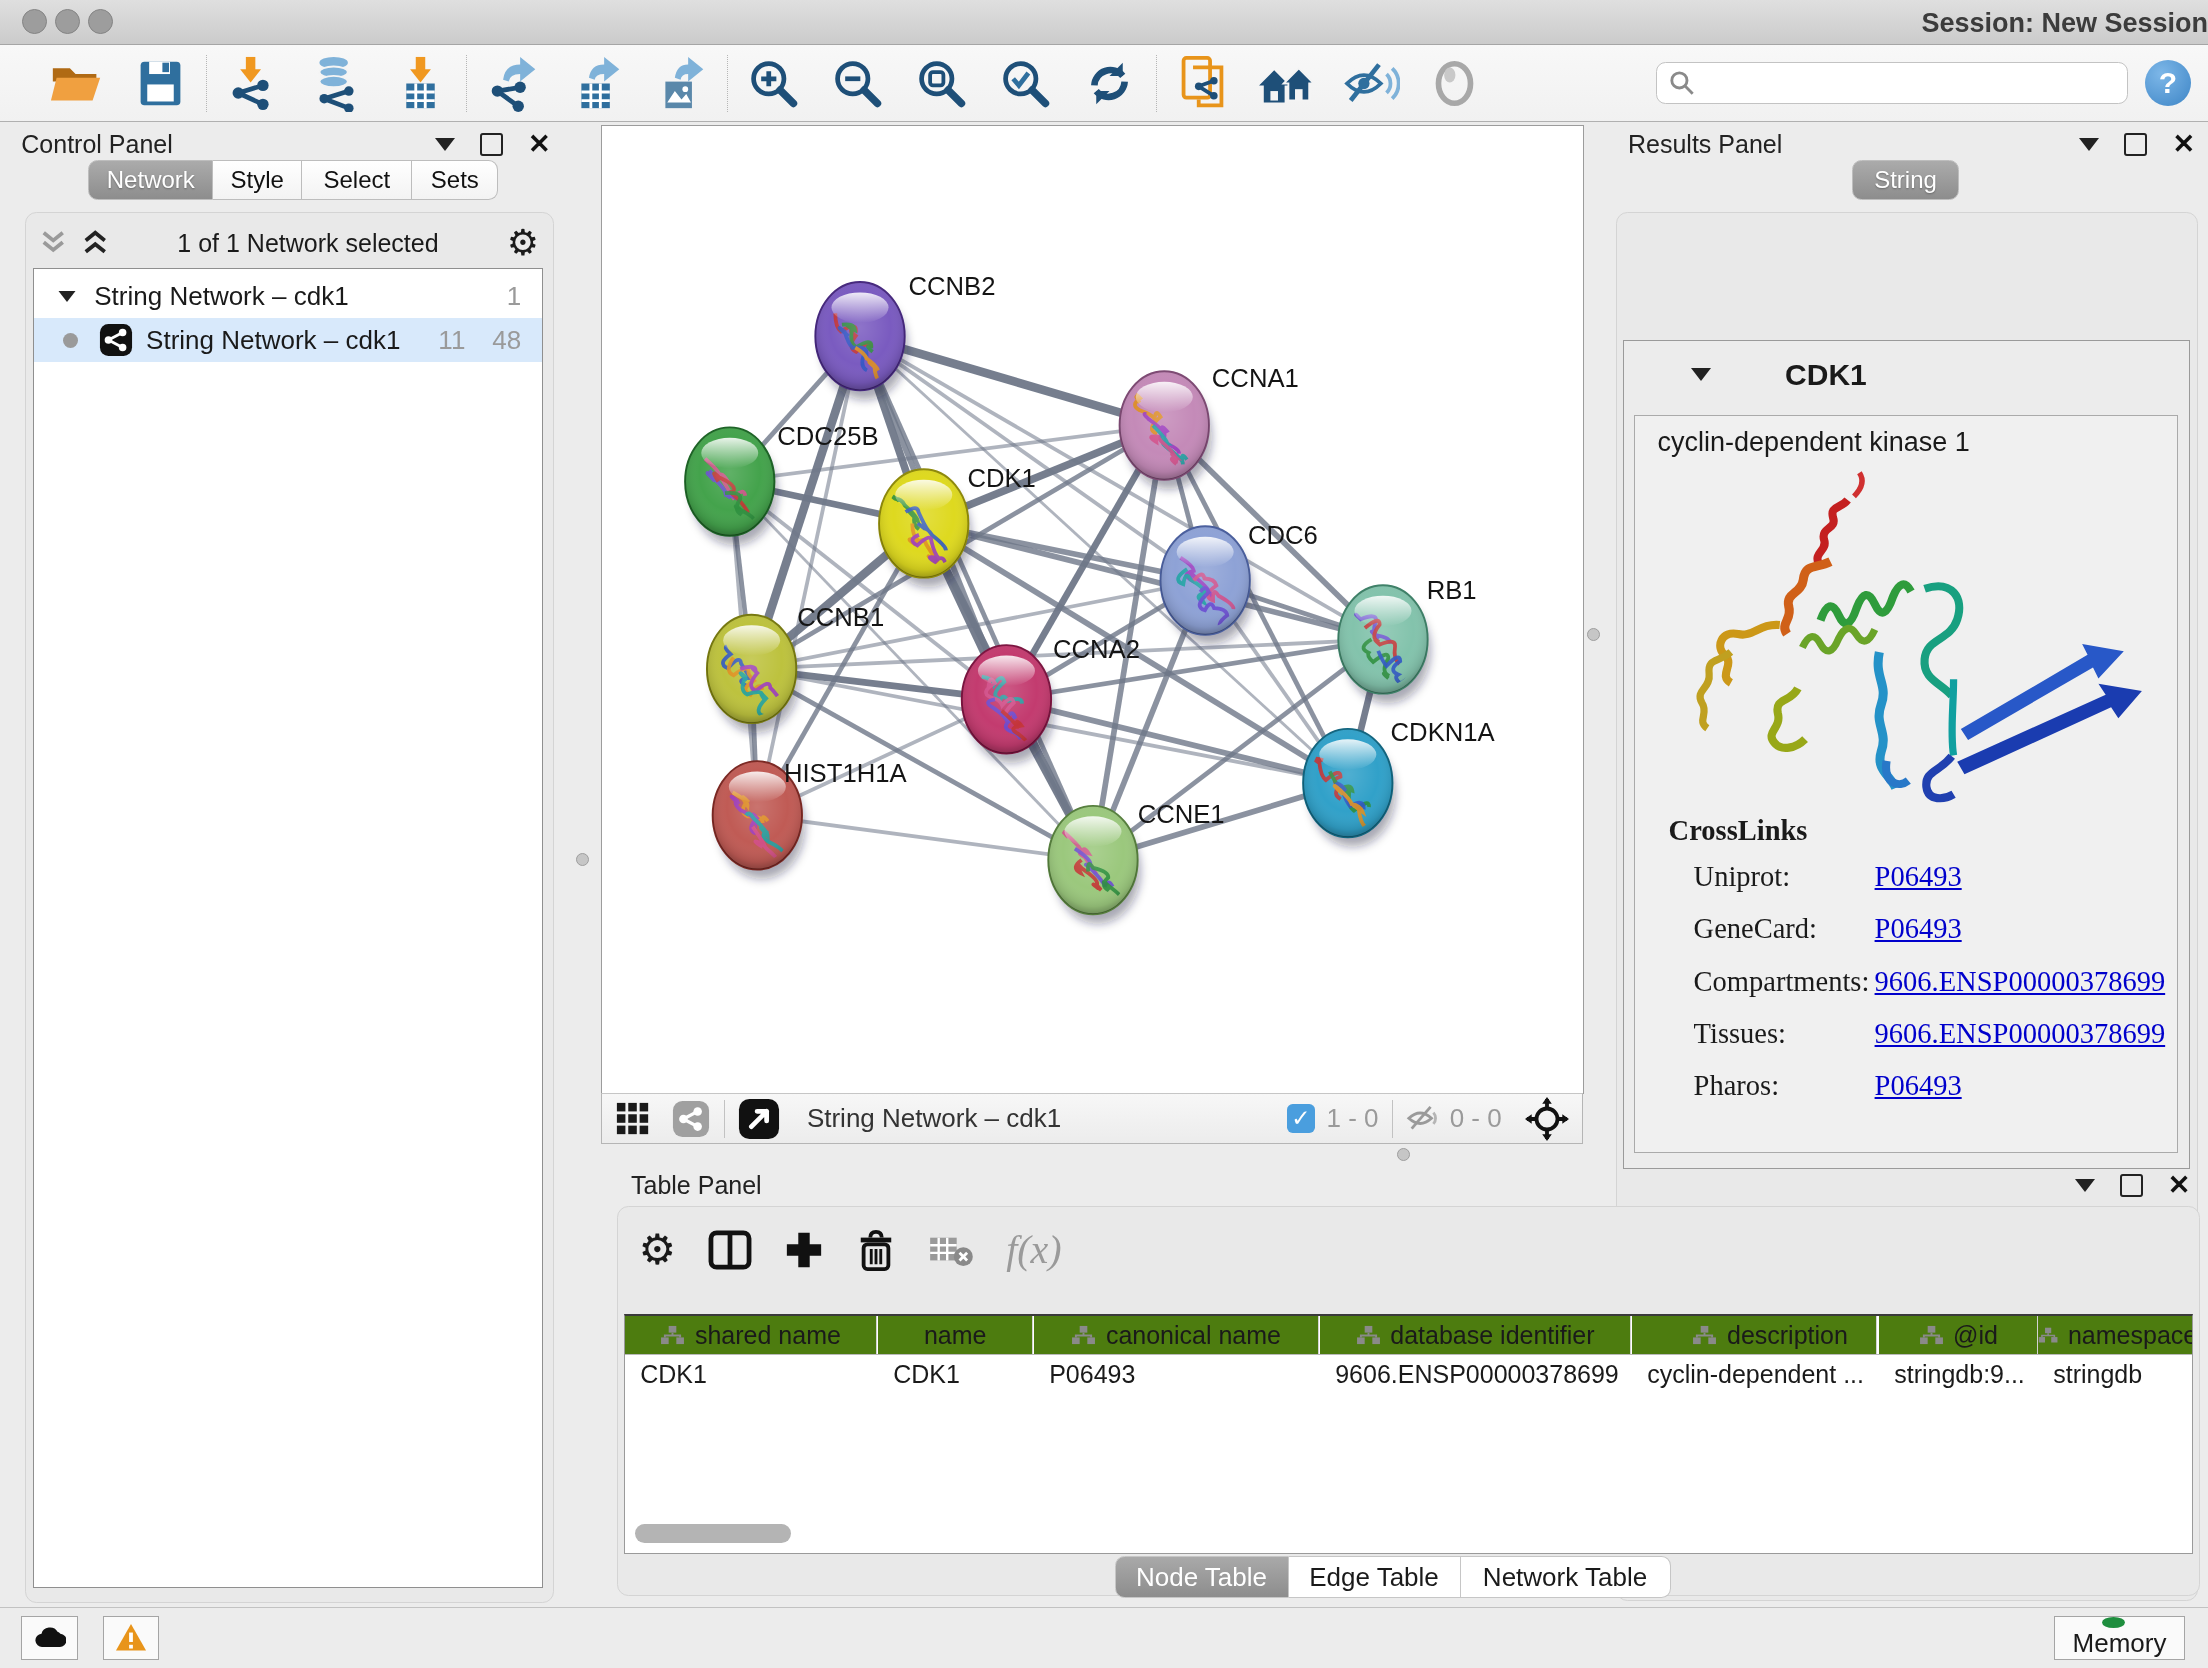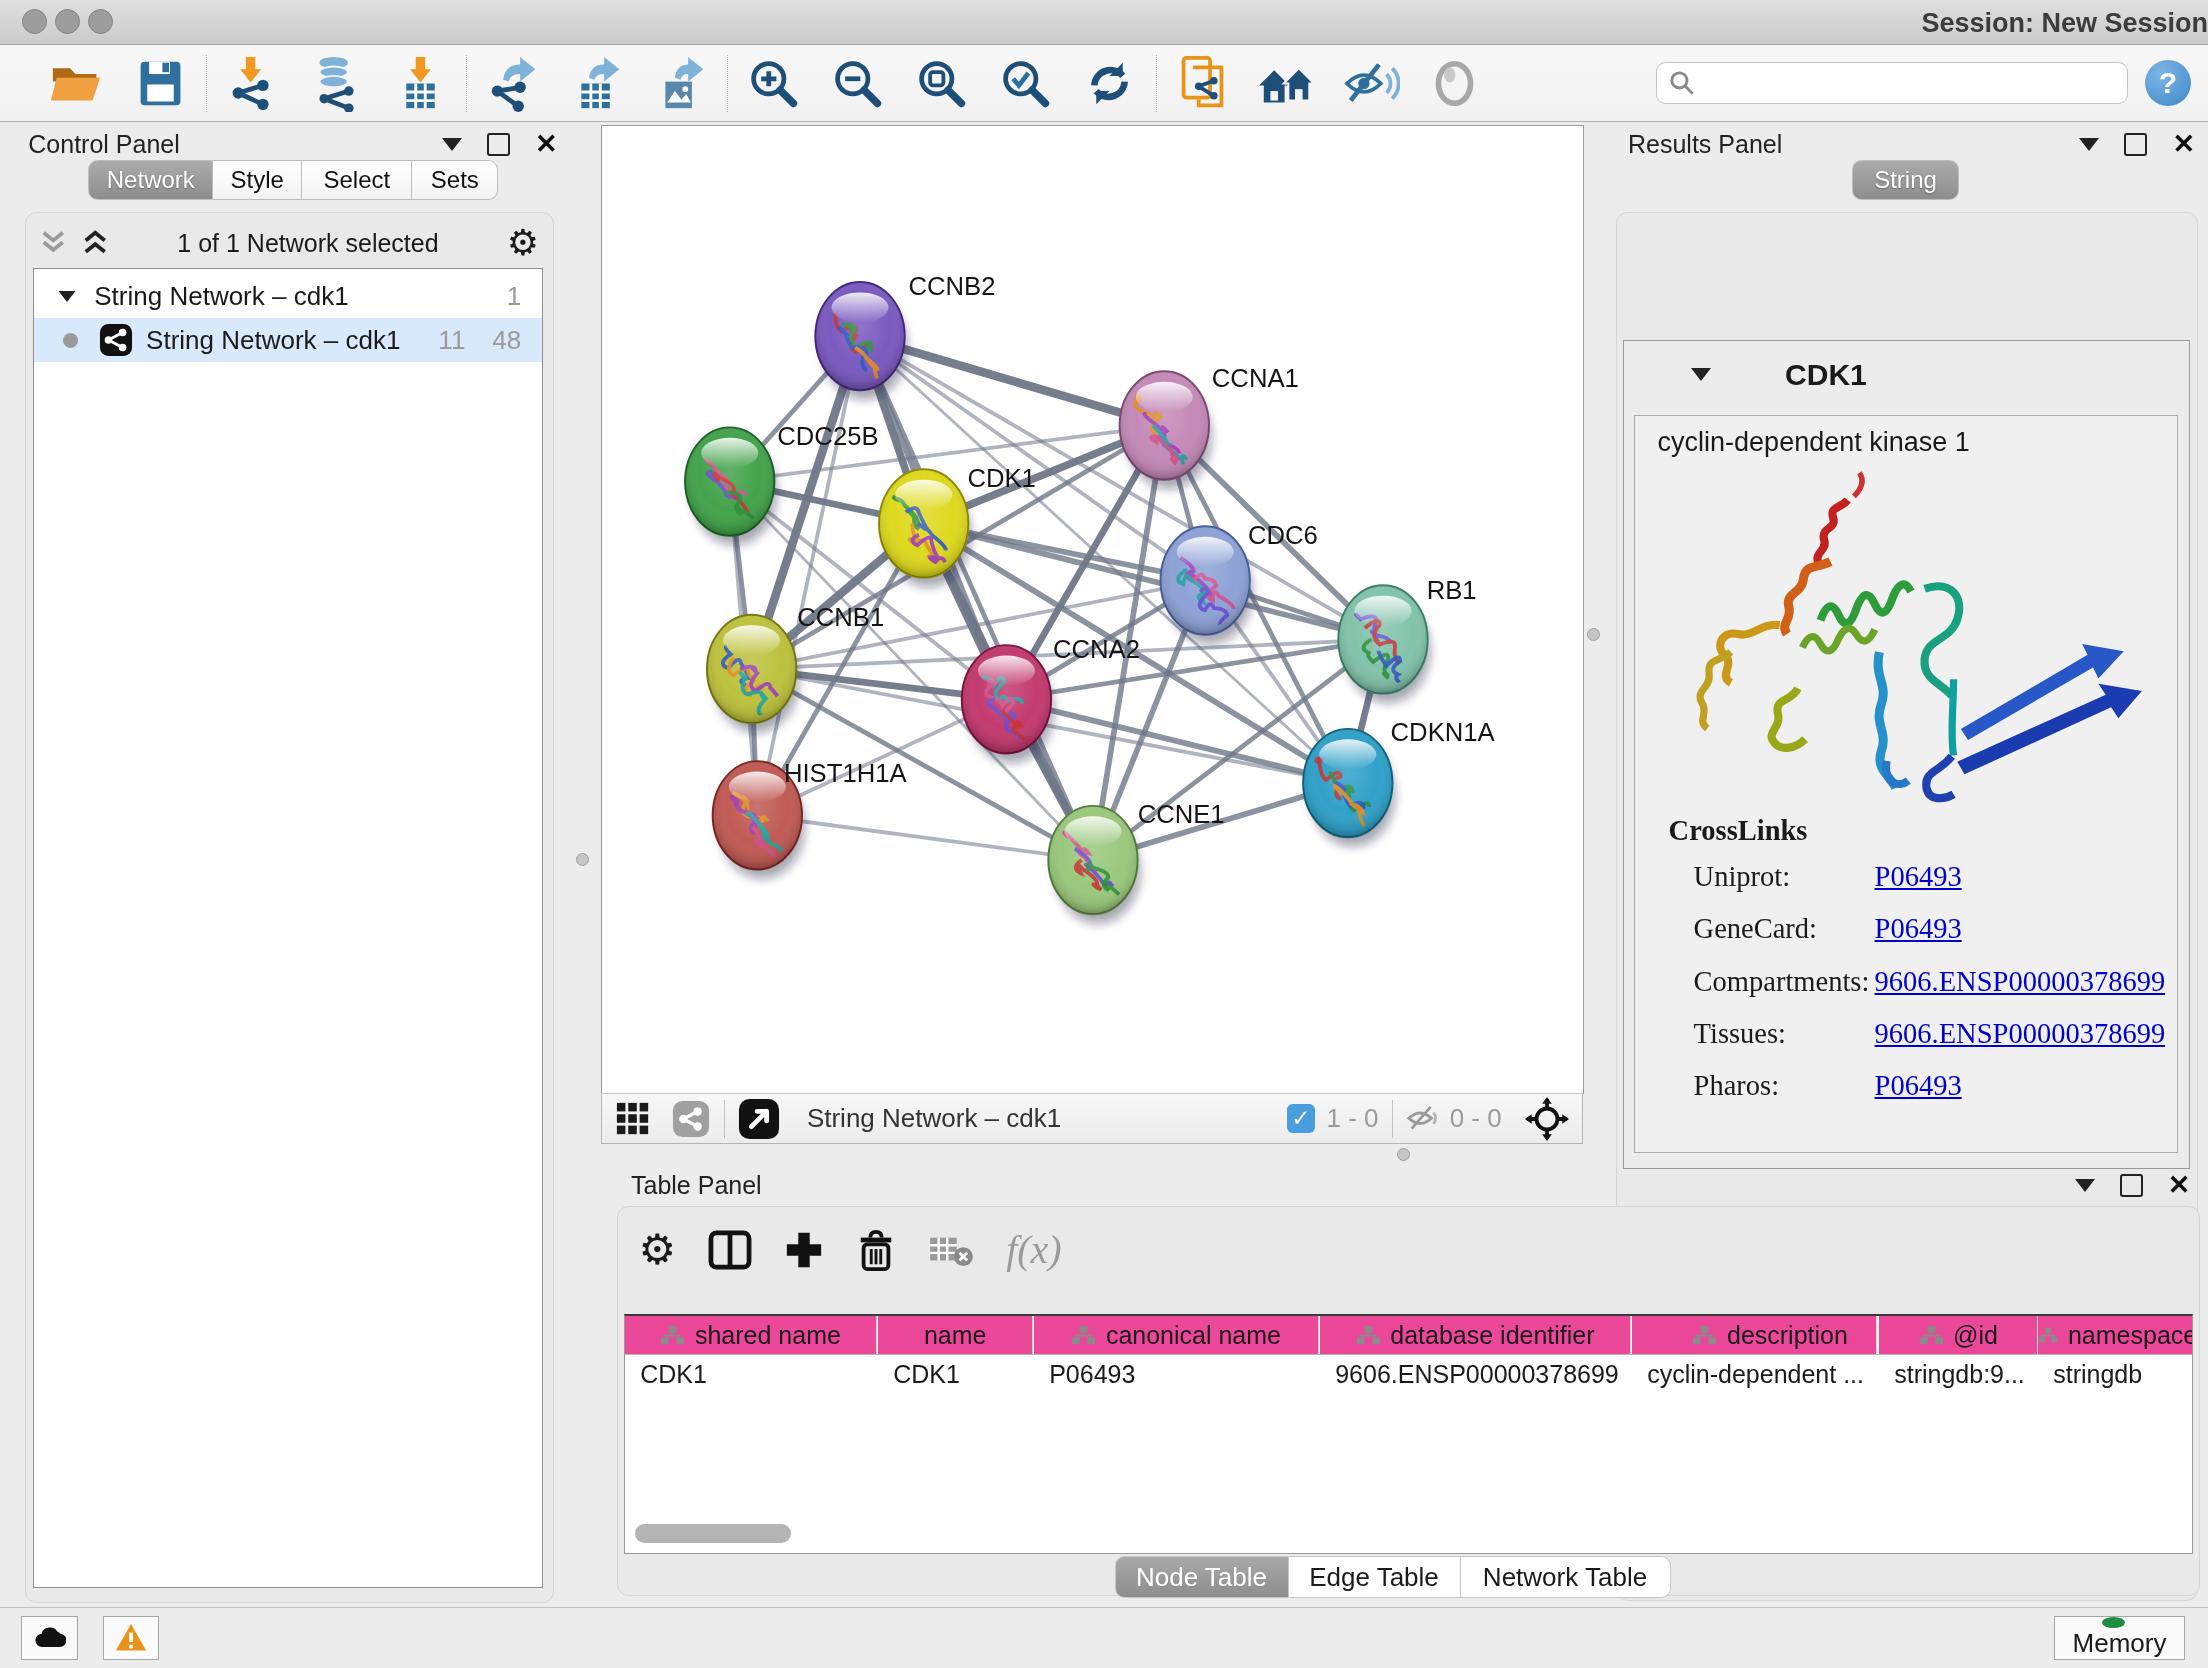--- a/index.html
+++ b/index.html
@@ -58,21 +58,21 @@
   .rbox{position:absolute;background:#ececec;border:1.9px solid #9a9a9a;}
   .btn{background:linear-gradient(#ffffff,#f1f1f1);border:1px solid #b5b5b5;border-radius:8.6px;
        font-size:26px;display:flex;align-items:center;justify-content:center;}
   .serif{font-family:"Liberation Serif",serif;}
   .cl-row{position:absolute;left:0;width:100%;font-size:28.5px;}
   .cl-row a{color:#0000cc;}
   
   .tp{left:606px;top:1163px;width:1603px;height:442px;}
   .ttable{position:absolute;background:#fff;border-top:2.9px solid #3a3a3a;border-left:1px solid #9a9a9a;
           border-right:1px solid #9a9a9a;border-bottom:1px solid #9a9a9a;overflow:hidden;}
-  .th{position:absolute;top:0;height:38px;background:#ec4899;border-right:1px solid #d2d2d2;
+  .th{position:absolute;top:0;height:38px;background:#4d7c0f;border-right:1px solid #d2d2d2;
       display:flex;align-items:center;justify-content:center;gap:9.5px;font-size:25px;box-sizing:border-box;}
   .td{position:absolute;top:39px;height:38px;display:flex;align-items:center;padding-left:15px;
       font-size:25px;box-sizing:border-box;white-space:nowrap;overflow:hidden;}
   .headline{position:absolute;left:0;top:38px;width:100%;height:0;border-top:1px solid #b9b9b9;}
   .btab{height:42px;display:flex;align-items:center;justify-content:center;font-size:26px;
         background:#fff;border:1px solid #c6c6c6;border-left:none;box-sizing:border-box;}
   .btab:first-child{border-left:1px solid #c6c6c6;border-radius:9.5px 0 0 9.5px;}
   .btab:last-child{border-radius:0 9.5px 9.5px 0;}
   .btab.active{background:linear-gradient(#a9a9a9,#8d8d8d);color:#fff;}
   
@@ -236,21 +236,21 @@
     <svg width="28.5" height="28.5" viewBox="0 0 30 30">
       <circle cx="12" cy="12" r="8" fill="none" stroke="#8a8a8a" stroke-width="3"></circle>
       <path d="M18 18 L26 26" stroke="#8a8a8a" stroke-width="3"></path>
     </svg>
     <input type="text" value="" style="">
   </div>
   <div class="helpbtn">?</div>
 </div>
 
 <div class="abs cp">
-  <div class="abs" style="left:15px;top:5.7px;display:flex;width:535px;align-items:center;">
+  <div class="abs" style="left:8px;top:5.7px;display:flex;width:535px;align-items:center;">
     <span class="ptitle">Control Panel</span>
     <span class="pctl" style="margin-left:auto;margin-right:5.7px;">
       <span class="tri-down"></span>
       <span class="sqbtn"></span>
       <span class="xbtn">✕</span>
     </span>
   </div>
   <div class="tabrow abs" style="left:75px;top:36px;" id="cp-tabs">
       <div class="tab active" style="width: 125px;">Network</div>
       <div class="tab" style="width: 89px;">Style</div>

